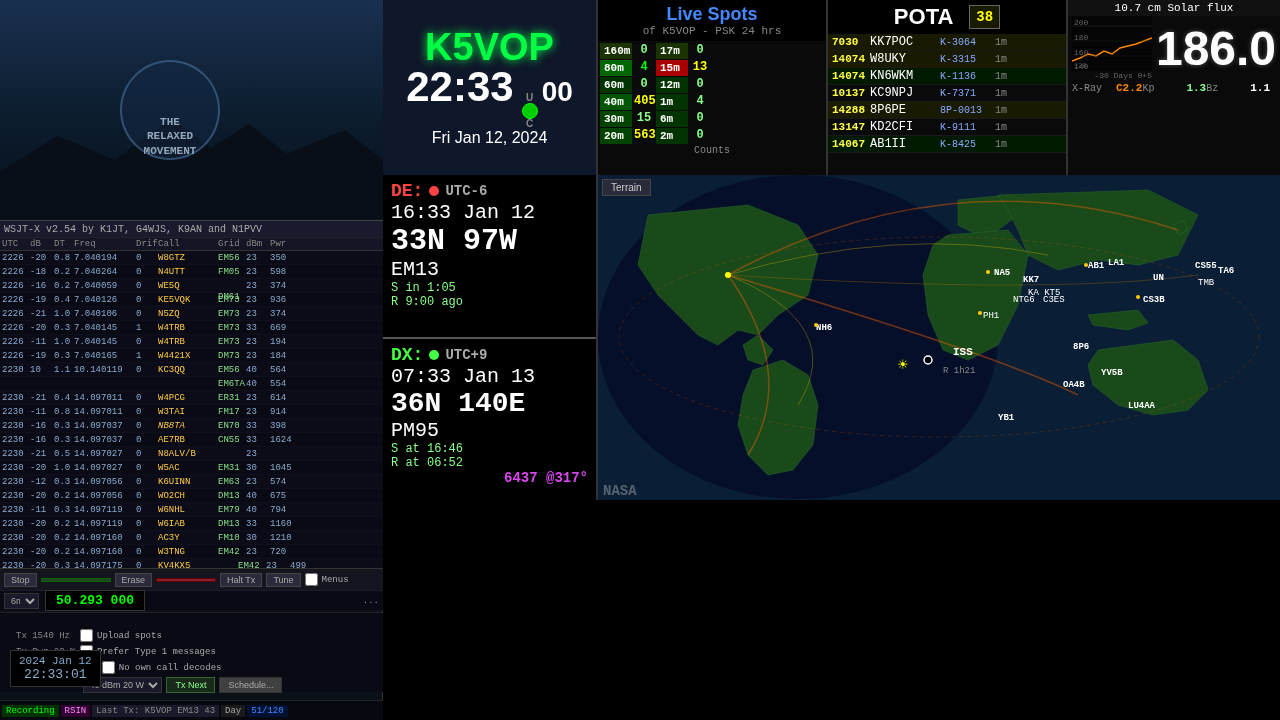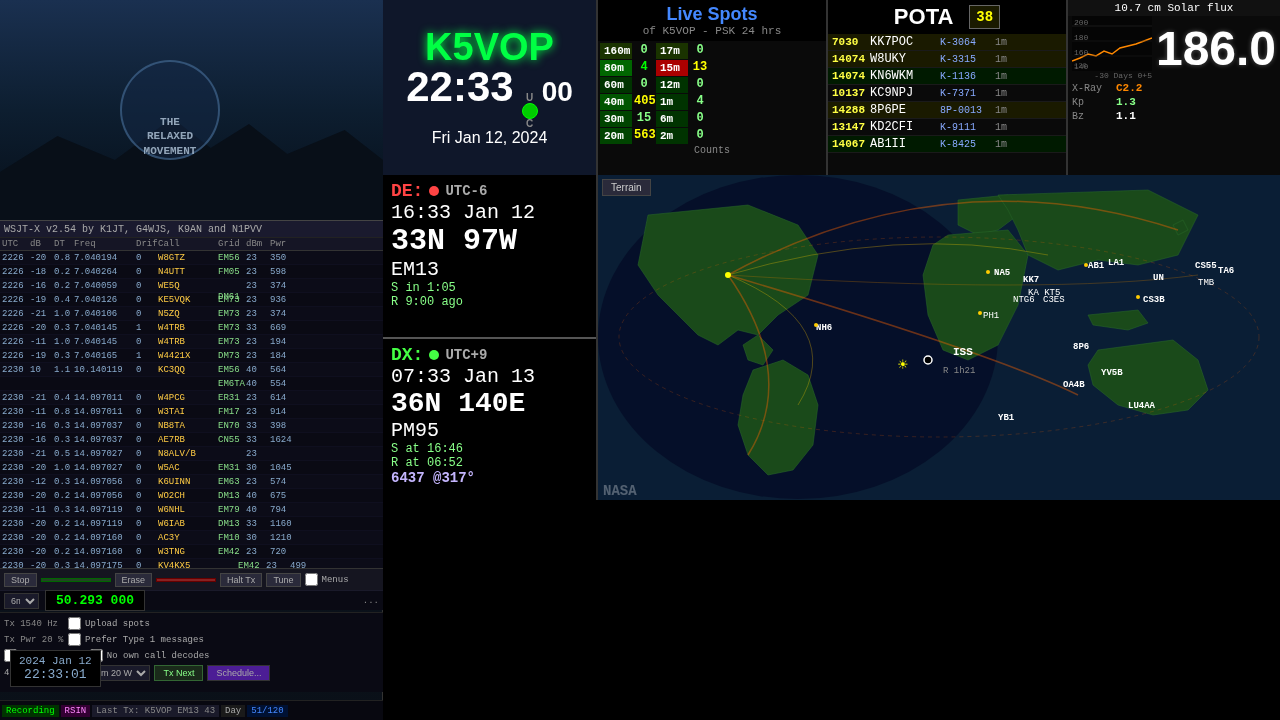--- a/index.html
+++ b/index.html
@@ -110,30 +110,30 @@
       padding: 2px 8px; border: 1px solid #333; min-width: 100px; text-align: center;
     }
 
     
     #bottom-controls {
       position: absolute;
       left: 0; top: 590px;
       width: 383px; height: 90px;
       background: #0a0a14;
       border-top: 1px solid #222;
-      padding: 4px;
+      padding: 16px;
     }
     .bc-row { display: flex; gap: 4px; margin-bottom: 3px; align-items: center; }
     .bc-label { color: #888; font-size: 9px; width: 60px; }
     .tx-next-btn {
       background: #1a2a1a; color: #88ff88; font-size: 9px;
       border: 1px solid #336633; padding: 2px 8px; cursor: pointer;
     }
     .schedule-btn {
-      background: #4c1d95; color: #aaa; font-size: 9px;
+      background: #404040; color: #aaa; font-size: 9px;
       border: 1px solid #333; padding: 2px 8px; cursor: pointer;
     }
     .db-select {
       background: #1a1a2a; color: #aaa; font-size: 9px;
       border: 1px solid #333; padding: 1px;
     }
 
     
     #bottom-status {
       position: absolute;
@@ -358,21 +358,21 @@
     .solar-title {
       color: #ffffff; font-size: 11px;
       background: #111; text-align: center; padding: 2px;
     }
     .solar-flux-val {
       color: #ffffff; font-size: 48px; font-weight: bold;
       font-family: Arial; text-align: center;
       text-shadow: 0 0 5px rgba(255,255,255,0.3);
     }
     .solar-small-stats {
-      display: flex; flex-direction: column; padding: 2px 4px;
+      display: flex; padding: 2px 4px;
     }
     .solar-stat-row { display: flex; align-items: center; gap: 4px; margin-bottom: 2px; }
     .solar-stat-label { color: #888; font-size: 10px; width: 40px; }
     .solar-stat-val { color: #ffffff; font-size: 11px; font-weight: bold; }
     .solar-stat-val.orange { color: #ff8800; }
     .solar-stat-val.green { color: #88ff88; }
 
     
     #dedx-section {
       position: absolute;
@@ -623,21 +623,21 @@
       <span class="dxcc" style="width:28px;">FM17</span>
       <span style="width:24px;">23</span>
       <span style="width:28px;">914</span>
     </div>
         <div class="log-row">
       <span style="width:28px;">2230</span>
       <span style="width:24px;">-16</span>
       <span style="width:20px;">0.3</span>
       <span style="width:62px;">14.097037</span>
       <span style="width:22px;">0</span>
-      <span class="call" style="width:60px;">NB8TA</span>
+      <span class="call" style="width:60px;font-style:italic;">NB8TA</span>
       <span class="dxcc" style="width:28px;">EN70</span>
       <span style="width:24px;">33</span>
       <span style="width:28px;">398</span>
     </div>
         <div class="log-row">
       <span style="width:28px;">2230</span>
       <span style="width:24px;">-16</span>
       <span style="width:20px;">0.3</span>
       <span style="width:62px;">14.097037</span>
       <span style="width:22px;">0</span>
@@ -1068,21 +1068,21 @@
       <div class="dx-label">
         <span>DX:</span>
         <div class="dx-dot"></div>
         <span class="utc-tag">UTC+9</span>
       </div>
       <div class="de-time">07:33 Jan 13</div>
       <div class="dx-coord-big">36N  140E</div>
       <div class="de-grid">PM95</div>
       <div class="de-status">S at 16:46</div>
       <div class="de-status">R at 06:52</div>
-      <div style="color:#c4b5fd;font-size:14px;font-weight:bold;">6437 @317°</div>
+      <div style="color:#d946ef;font-size:14px;font-weight:bold;text-align:right;">6437 @317°</div>
     </div>
   </div>
 
   <div id="map-section">
     <button class="terrain-btn">Terrain</button>
     <div class="world-map">
 
       <svg class="map-svg" viewBox="0 0 682 325" xmlns="http://www.w3.org/2000/svg">
 
         <rect width="682" height="325" fill="#0a1e35"></rect>

